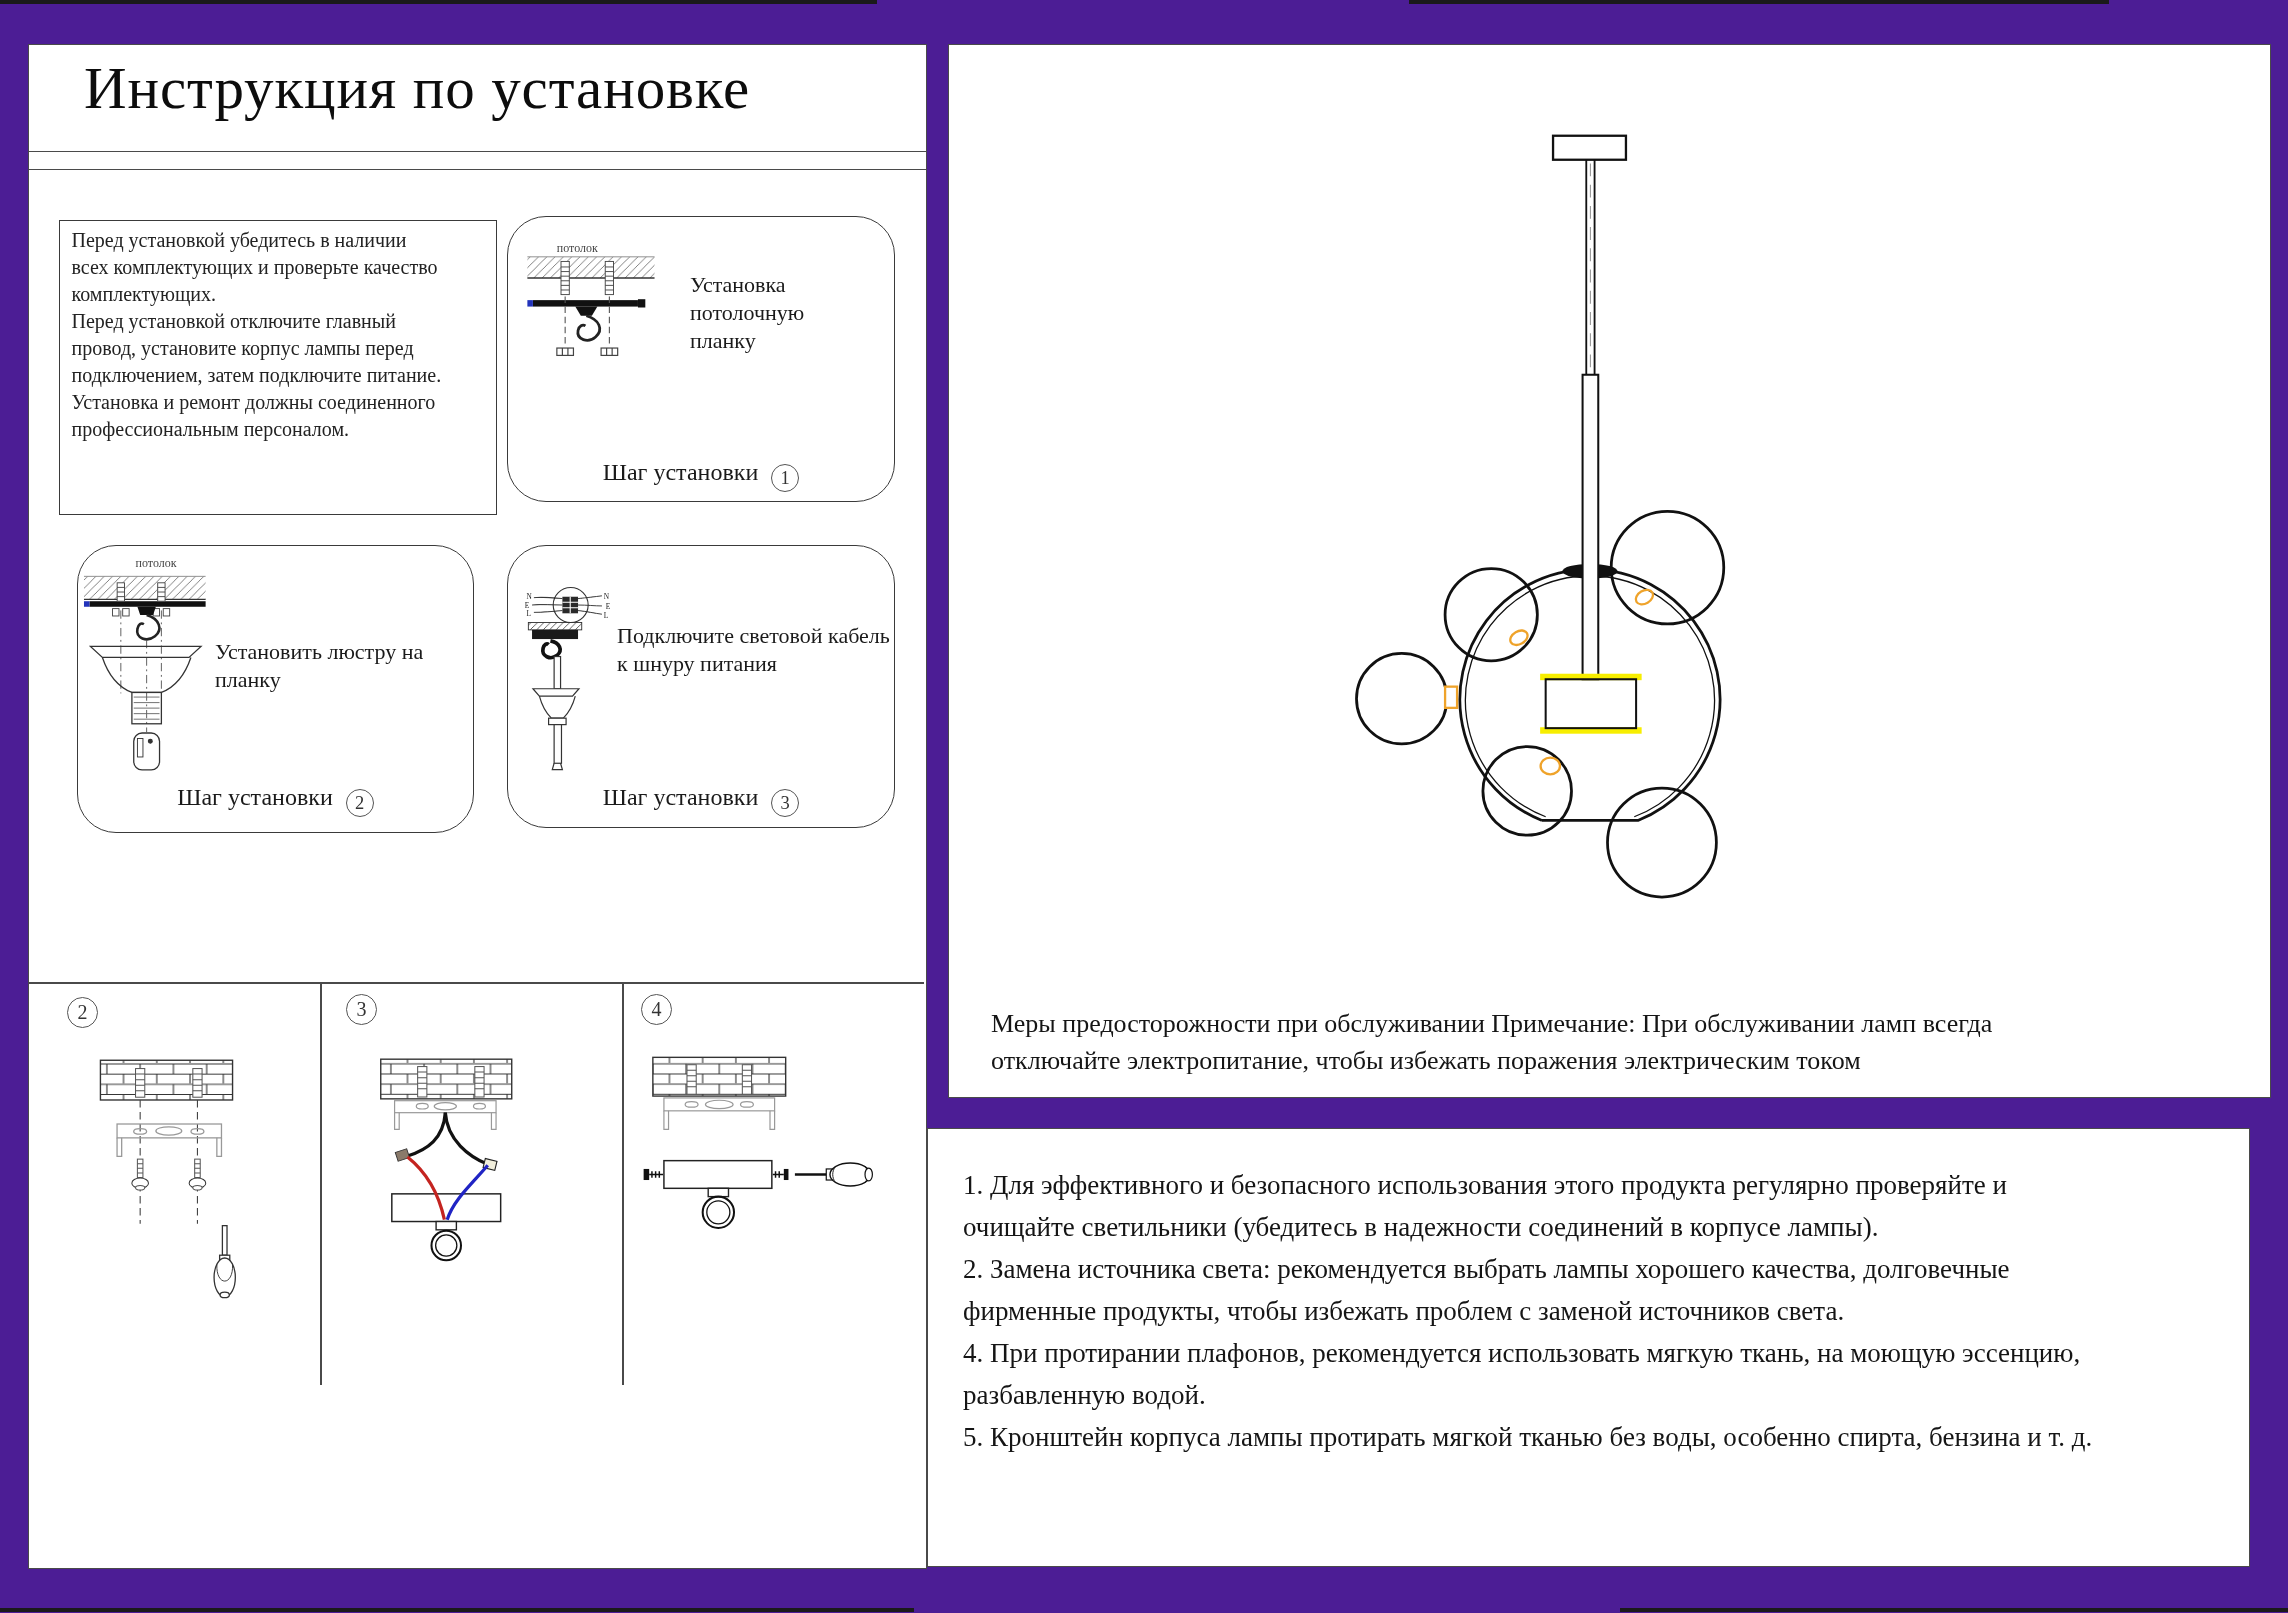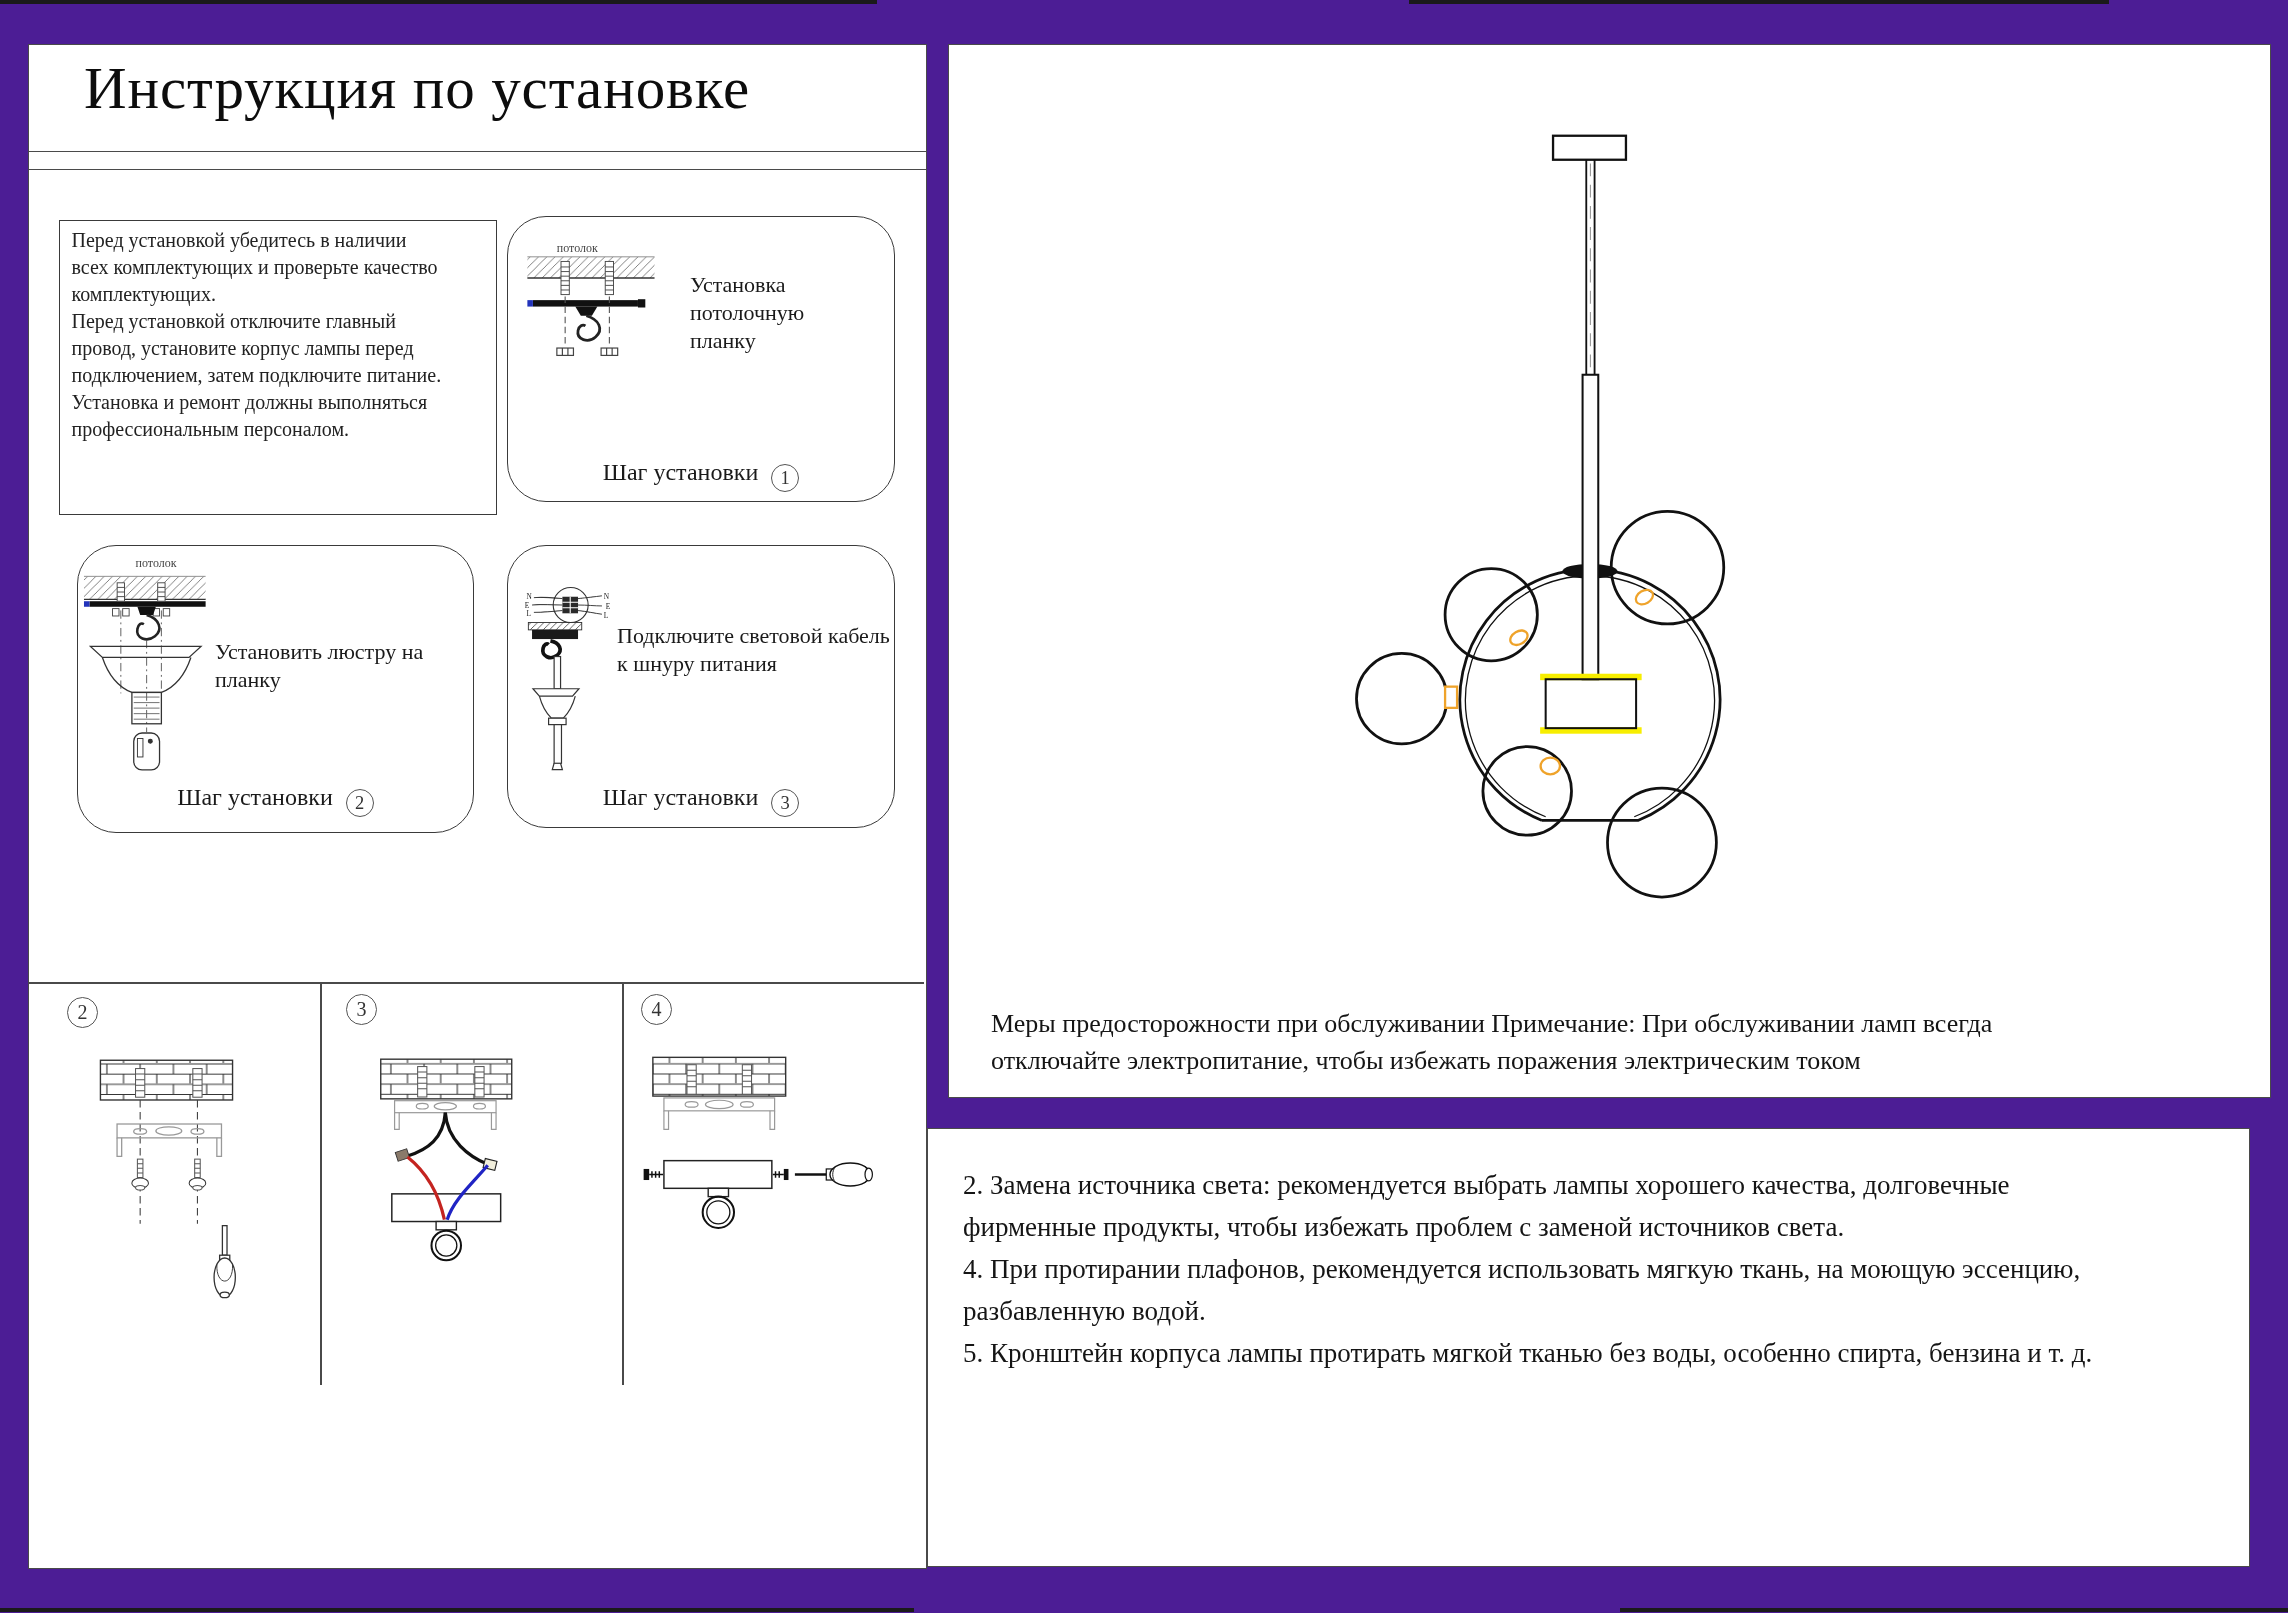--- a/index.html
+++ b/index.html
@@ -48,21 +48,21 @@
     <div class="title">Инструкция по установке</div>
     <div class="title-rule"></div>
 
     <div class="warning-box">
       <div class="warning-text">Перед установкой убедитесь в наличии
 всех комплектующих и проверьте качество
 комплектующих.
 Перед установкой отключите главный
 провод, установите корпус лампы перед
 подключением, затем подключите питание.
-Установка и ремонт должны выполняться
+Установка и ремонт должны соединенного
 профессиональным персоналом.</div>
     </div>
 
     <div class="stepbox" style="left:478px;top:171px;width:388px;height:286px;">
       <svg width="162" height="129" style="left:18.5px;top:26px;" viewBox="0 0 175 140">
         <defs>
             <pattern id="h1" width="9" height="9" patternUnits="userSpaceOnUse">
               <path d="M-2 11 L11 -2" stroke="#777" stroke-width="1"></path>
             </pattern>
           </defs>
@@ -379,20 +379,22 @@
         <ellipse cx="1655" cy="829" rx="10.5" ry="9"></ellipse>
         <rect x="1541" y="743" width="13" height="23" fill="#fff"></rect>
       </g>
     </svg>
     <div class="service-note">Меры предосторожности при обслуживании Примечание: При обслуживании ламп всегда
 отключайте электропитание, чтобы избежать поражения электрическим током</div>
   </div>
 
   <div class="panel" style="left:927px;top:1128px;width:1323px;height:439px;">
     <div class="maint">
+      <div>1. Для эффективного и безопасного использования этого продукта регулярно проверяйте и
+очищайте светильники (убедитесь в надежности соединений в корпусе лампы).</div>
       <div>2. Замена источника света: рекомендуется выбрать лампы хорошего качества, долговечные
 фирменные продукты, чтобы избежать проблем с заменой источников света.</div>
       <div>4. При протирании плафонов, рекомендуется использовать мягкую ткань, на моющую эссенцию,
 разбавленную водой.</div>
       <div>5. Кронштейн корпуса лампы протирать мягкой тканью без воды, особенно спирта, бензина и т. д.</div>
     </div>
   </div>
 
 </div>
 

